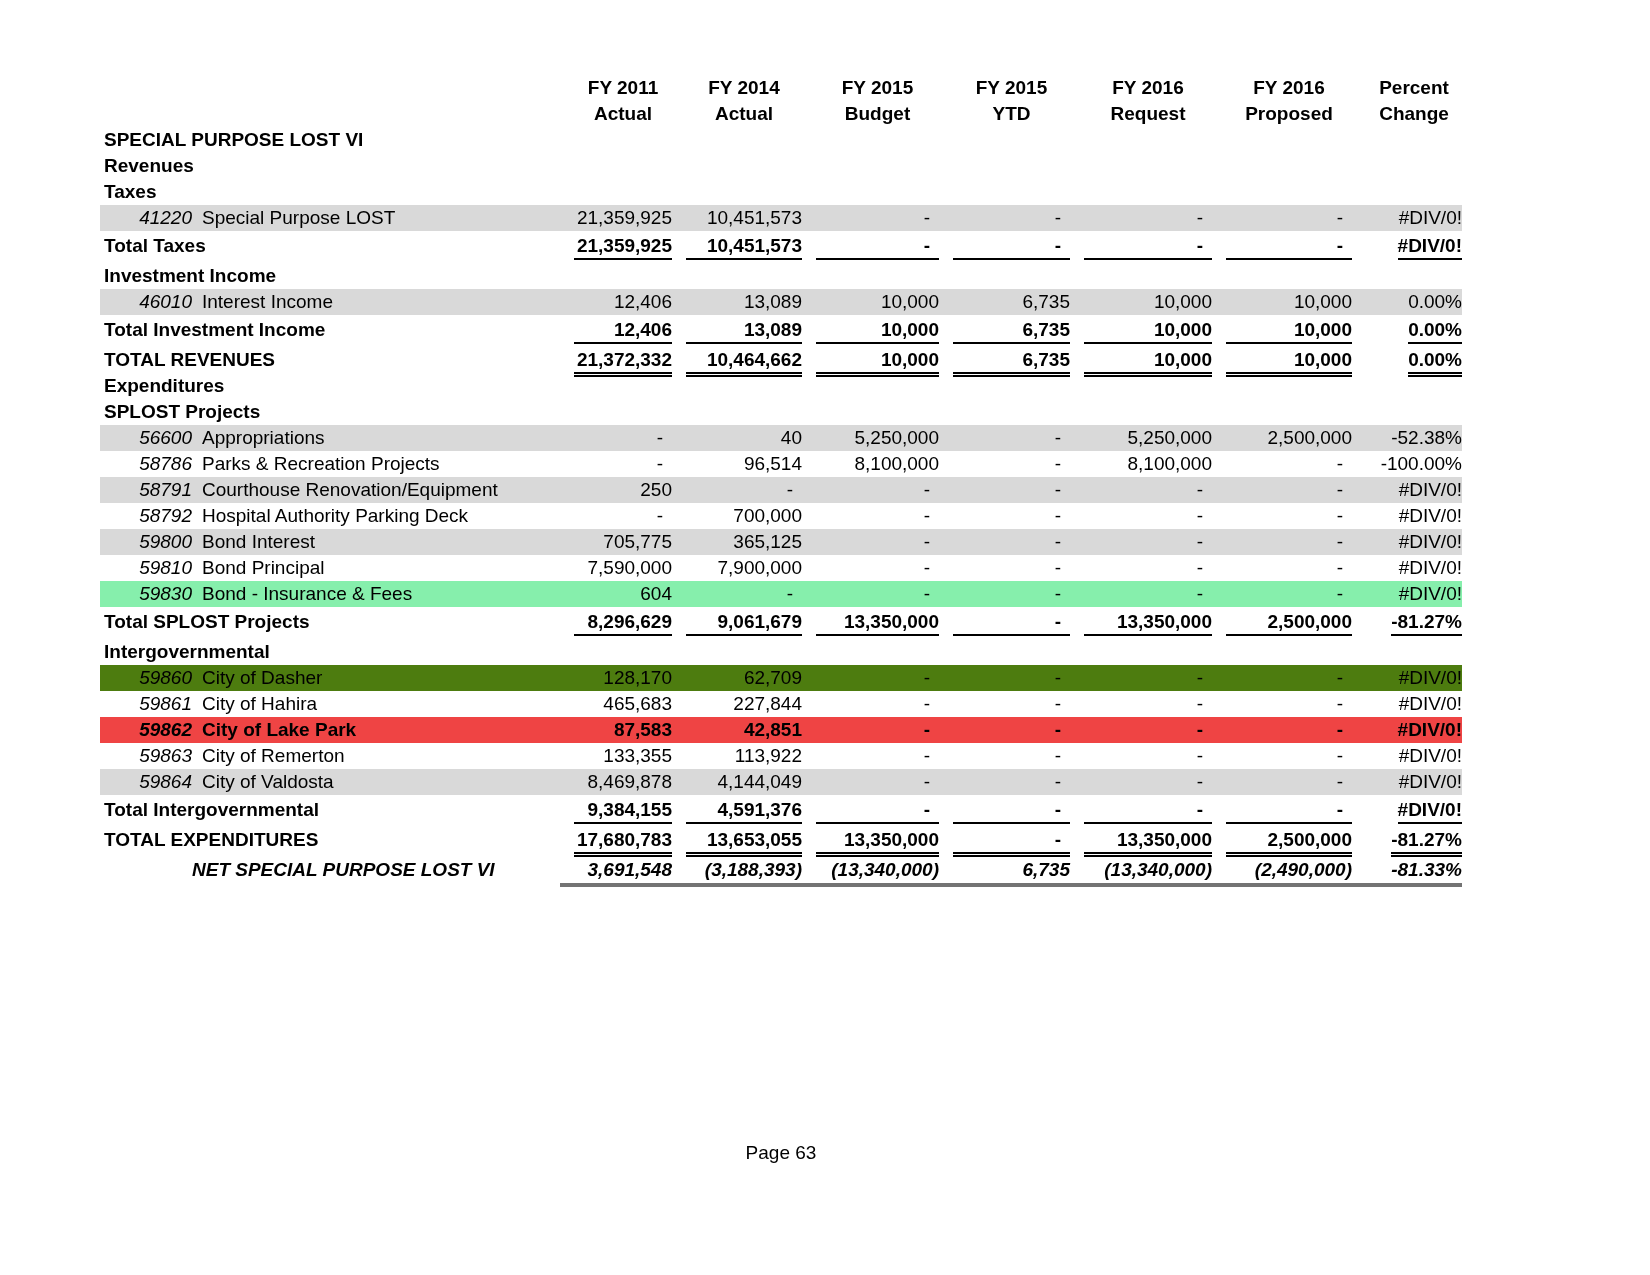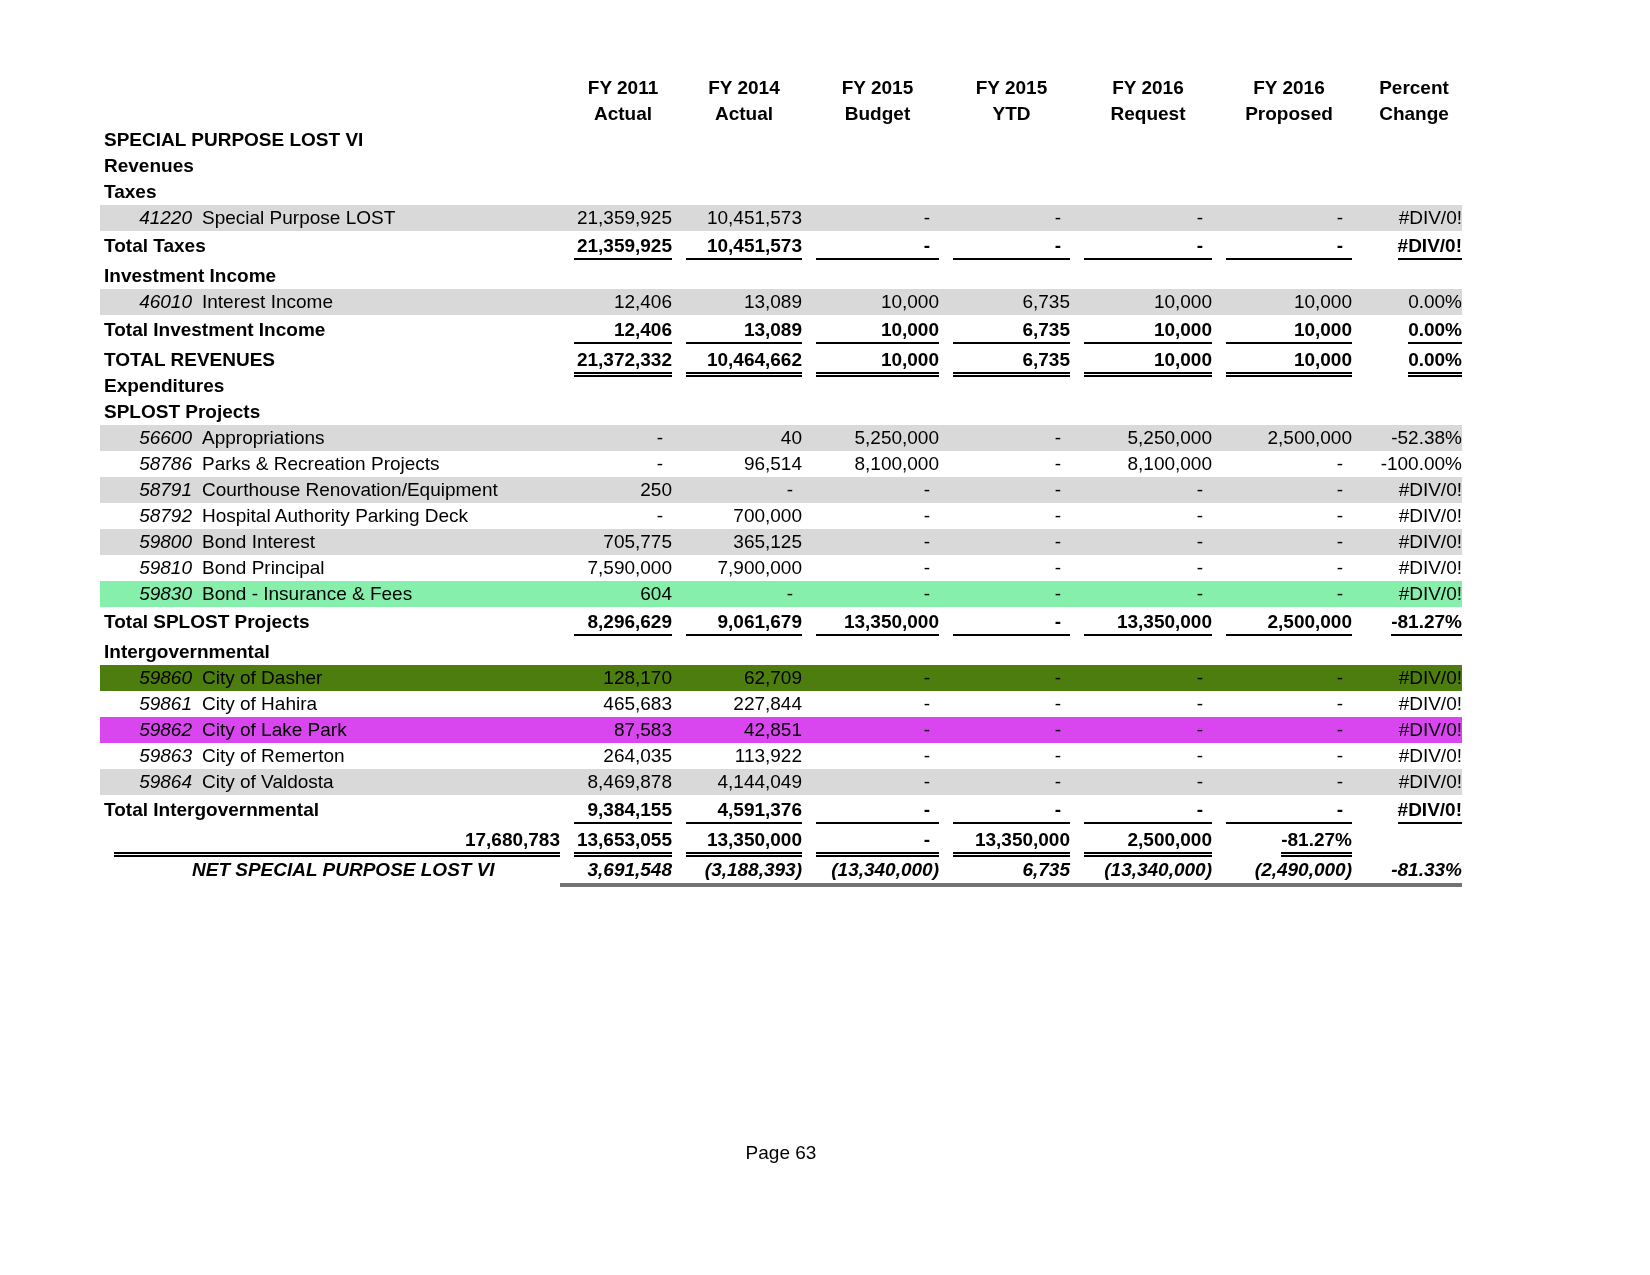--- a/index.html
+++ b/index.html
@@ -449,21 +449,21 @@
           <div class="cell num">
             <div class="cw"><span class="dash">-</span></div>
           </div>
           <div class="cell num">
             <div class="cw"><span class="dash">-</span></div>
           </div>
           <div class="cell num pctcell">
             <div class="cw"><span>#DIV/0!</span></div>
           </div>
         </div>
-        <div class="row gridrow detail" style="background: #d946ef;">
+        <div class="row gridrow detail" style="background: #ef4444; font-weight: bold;">
           <div class="cell labelcell"><span class="acct">59862</span><span class="dname">City of Lake Park</span></div>
           <div class="cell num">
             <div class="cw"><span>87,583</span></div>
           </div>
           <div class="cell num">
             <div class="cw"><span>42,851</span></div>
           </div>
           <div class="cell num">
             <div class="cw"><span class="dash">-</span></div>
           </div>
@@ -476,21 +476,21 @@
           <div class="cell num">
             <div class="cw"><span class="dash">-</span></div>
           </div>
           <div class="cell num pctcell">
             <div class="cw"><span>#DIV/0!</span></div>
           </div>
         </div>
         <div class="row gridrow detail">
           <div class="cell labelcell"><span class="acct">59863</span><span class="dname">City of Remerton</span></div>
           <div class="cell num">
-            <div class="cw"><span>264,035</span></div>
+            <div class="cw"><span>133,355</span></div>
           </div>
           <div class="cell num">
             <div class="cw"><span>113,922</span></div>
           </div>
           <div class="cell num">
             <div class="cw"><span class="dash">-</span></div>
           </div>
           <div class="cell num">
             <div class="cw"><span class="dash">-</span></div>
           </div>
@@ -546,20 +546,21 @@
             <div class="cw"><span class="dash">-</span></div>
           </div>
           <div class="cell num">
             <div class="cw"><span class="dash">-</span></div>
           </div>
           <div class="cell num pctcell">
             <div class="cw nob"><span class="pv">#DIV/0!</span></div>
           </div>
         </div>
         <div class="row gridrow grand">
+          <div class="cell labelcell"><span>TOTAL EXPENDITURES</span></div>
           <div class="cell num">
             <div class="cw"><span>17,680,783</span></div>
           </div>
           <div class="cell num">
             <div class="cw"><span>13,653,055</span></div>
           </div>
           <div class="cell num">
             <div class="cw"><span>13,350,000</span></div>
           </div>
           <div class="cell num">

